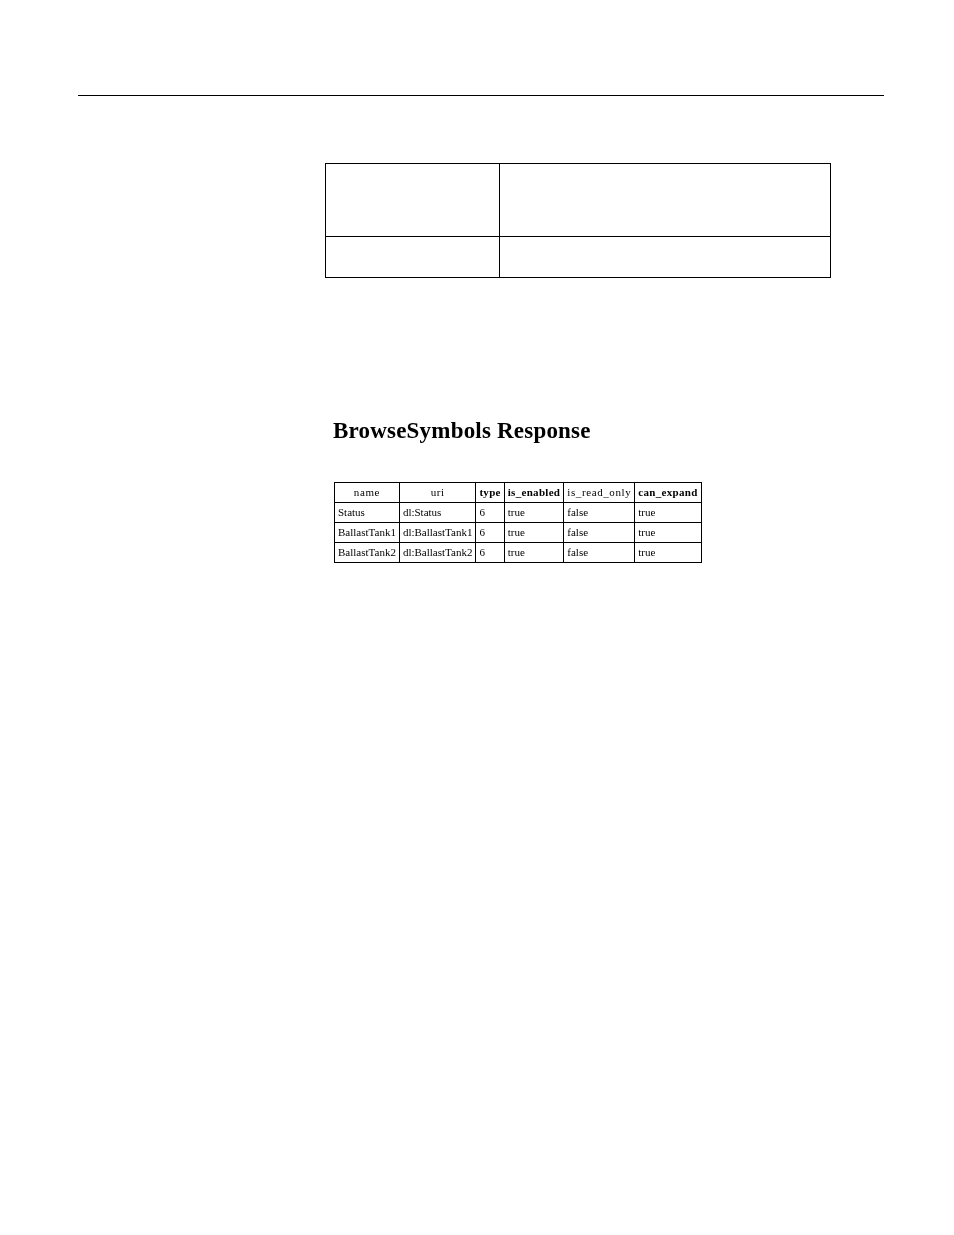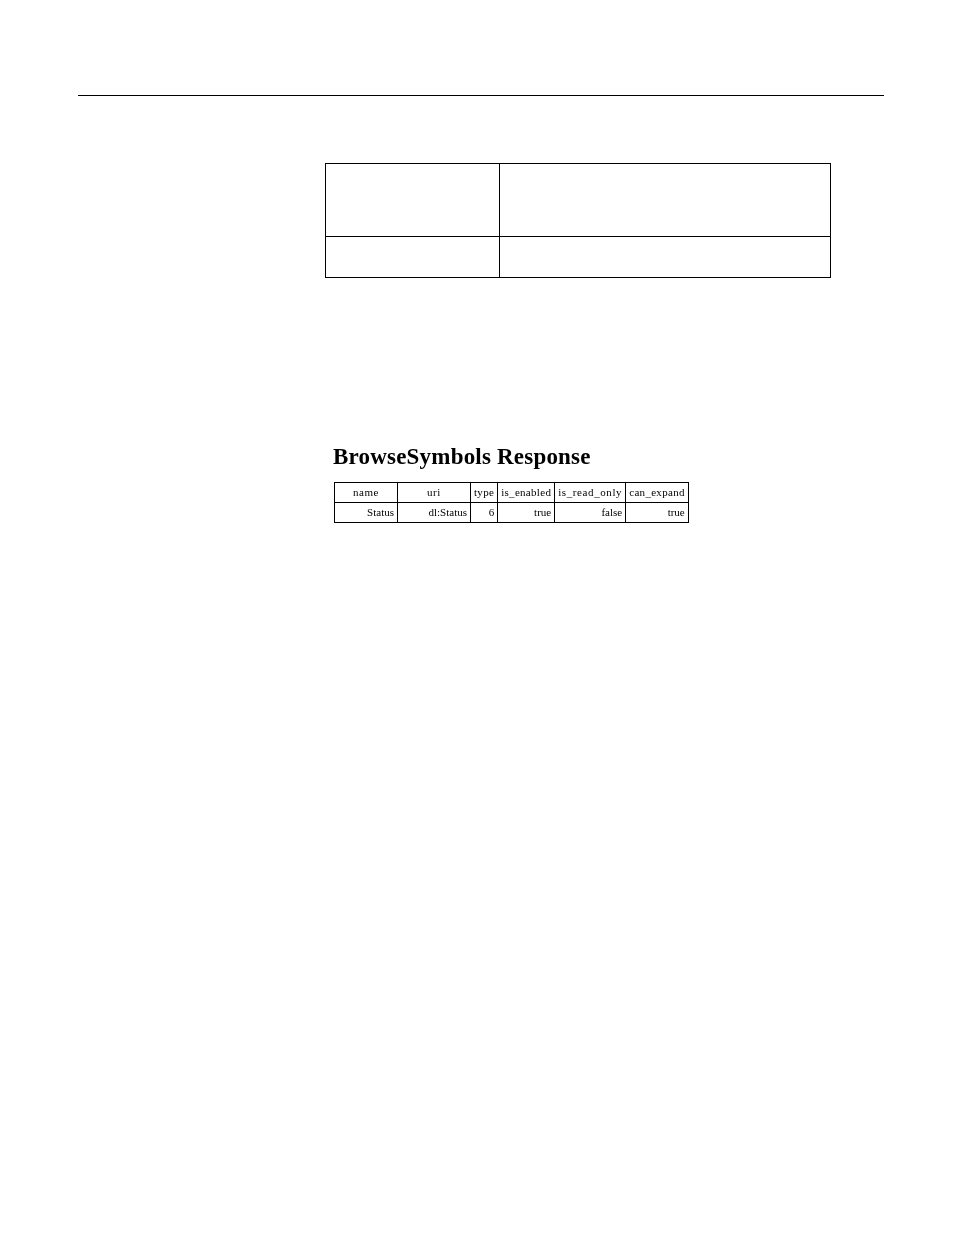--- a/index.html
+++ b/index.html
@@ -40,21 +40,21 @@
   }
   .top-table .col-left { width: 174px; }
   .top-table .col-right { width: 331px; }
   .top-table .row-tall td { height: 72px; }
   .top-table .row-short td { height: 40px; }
 
   
   .section-heading {
     position: absolute;
     left: 333px;
-    top: 444px;
+    top: 418px;
     font-family: "Liberation Serif", serif;
     font-weight: bold;
     font-size: 23px;
     letter-spacing: 0.2px;
     white-space: nowrap;
   }
 
   
   .data-table {
     position: absolute;
@@ -73,26 +73,26 @@
     vertical-align: middle;
     white-space: nowrap;
     height: 15px;
   }
   .data-table th {
     text-align: center;
     font-weight: normal;
     letter-spacing: 0.6px;
   }
   .data-table th.bold-head {
-    font-weight: normal;
+    font-weight: bold;
     letter-spacing: 0.3px;
     margin-top: 41px;
   }
   .data-table td {
-    text-align: right;
+    text-align: left;
   }
   .data-table .c-name { width: 56px; }
   .data-table .c-uri  { width: 66px; }
   .data-table .c-type { width: 14px; }
   .data-table .c-en   { width: 50px; }
   .data-table .c-ro   { width: 64px; }
   .data-table .c-ce   { width: 55px; text-align: center; }
 </style>
 </head>
 <body>
@@ -127,14 +127,30 @@
   </thead>
   <tbody>
     <tr>
       <td>Status</td>
       <td>dl:Status</td>
       <td>6</td>
       <td>true</td>
       <td>false</td>
       <td>true</td>
     </tr>
+    <tr>
+      <td>BallastTank1</td>
+      <td>dl:BallastTank1</td>
+      <td>6</td>
+      <td>true</td>
+      <td>false</td>
+      <td>true</td>
+    </tr>
+    <tr>
+      <td>BallastTank2</td>
+      <td>dl:BallastTank2</td>
+      <td>6</td>
+      <td>true</td>
+      <td>false</td>
+      <td>true</td>
+    </tr>
   </tbody>
 </table>
 
 </body></html>

